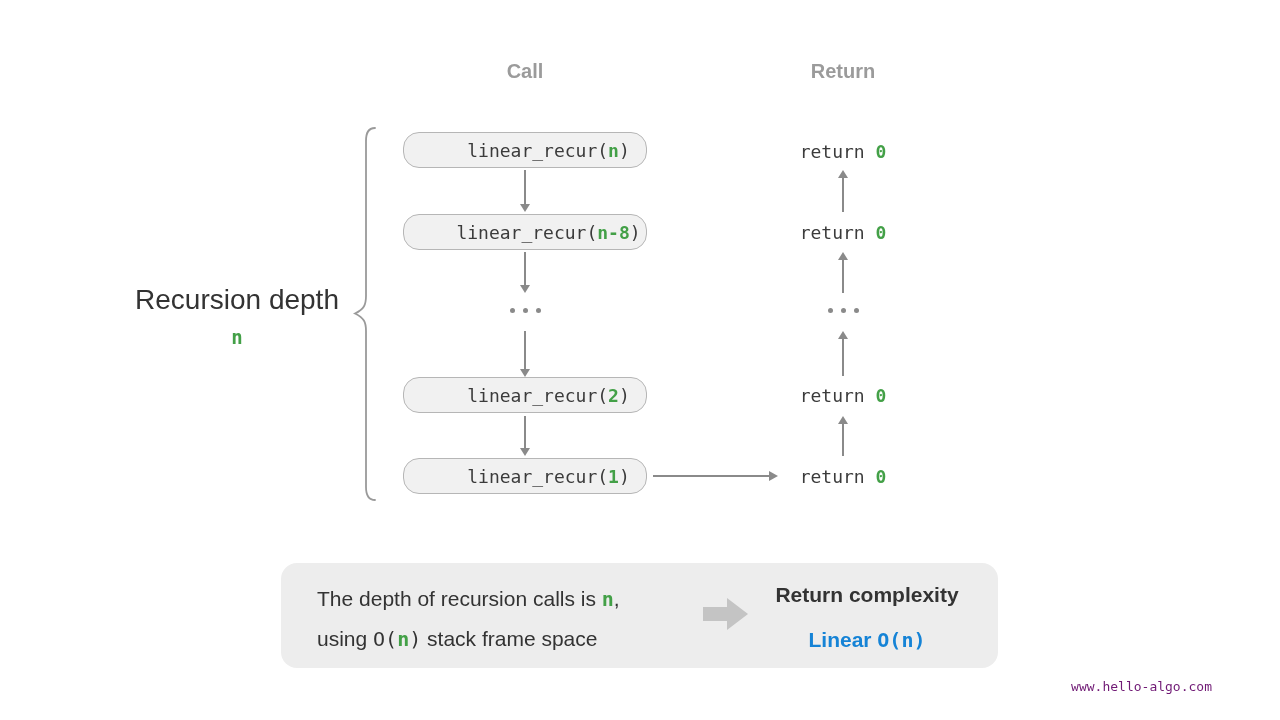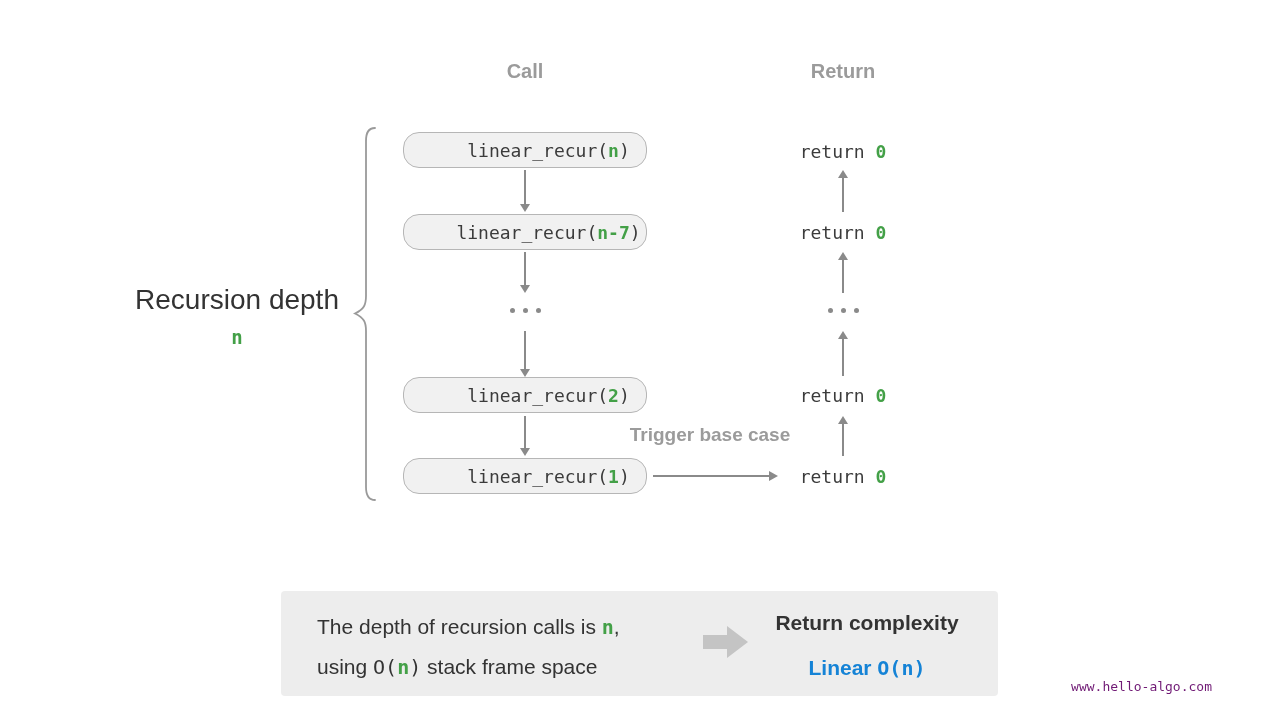--- a/index.html
+++ b/index.html
@@ -73,22 +73,22 @@
   #brace { position:absolute; left:352px; top:126px; }
 
   #depth-label { position:absolute; left:128px; top:284px; width:218px; text-align:center; }
   #depth-title { font-size:28px; color:#333333; }
   #depth-value {
     margin-top:10px; font-family:"DejaVu Sans Mono", monospace;
     font-size:19px; font-weight:bold; color:#43a047;
   }
 
   #summary-box {
-    position:absolute; left:281px; top:591px; width:717px; height:105px;
-    background:#ededed; border-radius:4px;
+    position:absolute; left:281px; top:563px; width:717px; height:105px;
+    background:#ededed; border-radius:16px;
   }
   #summary-text {
     position:absolute; left:36px; top:16px;
     font-size:21px; line-height:39px; color:#333333; white-space:pre;
   }
   #summary-text .mono { font-family:"DejaVu Sans Mono", monospace; font-size:20px; }
   #summary-text .green { font-family:"DejaVu Sans Mono", monospace; font-size:20px; font-weight:bold; }
   #summary-arrow { position:absolute; left:422px; top:33px; }
   #summary-right { position:absolute; left:481px; top:20px; width:210px; text-align:center; }
   #space-complexity-title { font-size:21px; font-weight:bold; color:#333333; }
@@ -108,21 +108,21 @@
   <div class="col-header" id="call-header">Call</div>
   <div class="col-header" id="return-header">Return</div>
 
   <div class="code-box" id="box-n">
     <span>linear_recur(</span>
       <span class="green">n</span>
       <span>)</span>
   </div>
   <div class="code-box" id="box-n1">
     <span>linear_recur(</span>
-      <span class="green">n-7</span>
+      <span class="green">n-8</span>
       <span>)</span>
   </div>
   <div class="code-box" id="box-2">
     <span>linear_recur(</span>
       <span class="green">2</span>
       <span>)</span>
   </div>
   <div class="code-box" id="box-1">
     <span>linear_recur(</span>
       <span class="green">1</span>
@@ -157,21 +157,20 @@
     <span>return </span><span class="green">0</span>
   </div>
   <div class="return-row" id="ret-3">
     <span>return </span><span class="green">0</span>
   </div>
   <div class="return-row" id="ret-4">
     <span>return </span><span class="green">0</span>
   </div>
 
   <div class="harrow"></div>
-  <div id="trigger-label">Trigger base case</div>
 
   <svg id="brace" width="26" height="376" viewBox="0 0 26 376">
     <path d="M23,2 C16,2 14,7 14,15 L14,170 C14,179 12,183 3,187.5 C12,192 14,196 14,205 L14,361 C14,369 16,374 23,374" fill="none" stroke="#9a9a9a" stroke-width="1.8" stroke-linecap="round"></path>
   </svg>
 
   <div id="depth-label">
     <div id="depth-title">Recursion depth</div>
     <div id="depth-value">n</div>
   </div>
 

